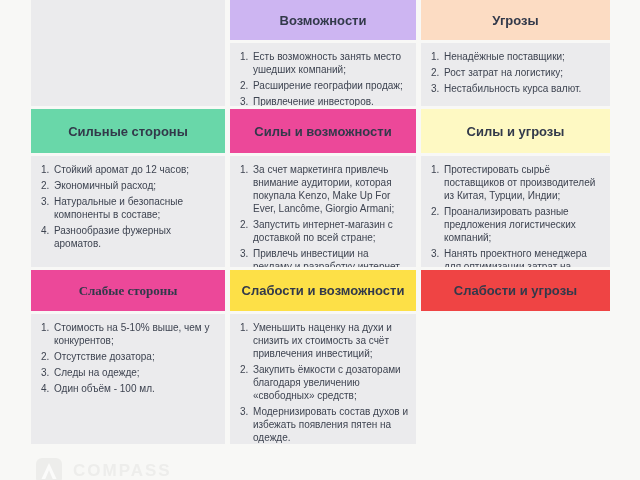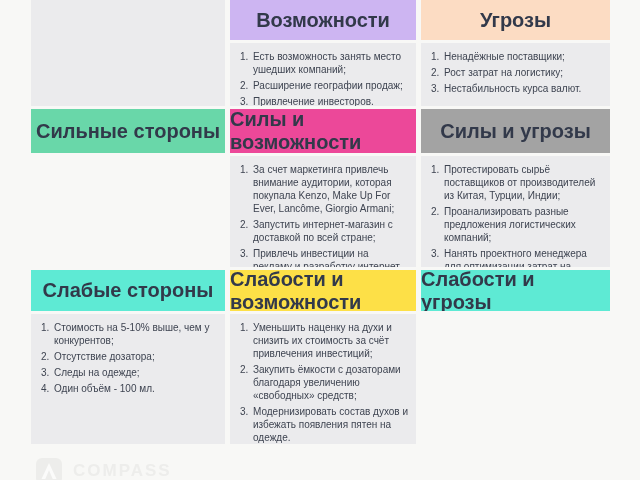--- a/index.html
+++ b/index.html
@@ -24,21 +24,21 @@
     background: var(--cell-bg, #ebebed);
     overflow: hidden;
   }
   .empty {
     background: var(--cell-bg, #ebebed);
   }
   .hdr {
     display: flex;
     align-items: center;
     justify-content: center;
-    font-size: 20px;
+    font-size: 13px;
     font-weight: 700;
     color: var(--header-text, #32394a);
     overflow: hidden;
   }
   .content {
     padding: 7px 8px 5px 6px;
     font-size: 10px;
     line-height: 13px;
     color: var(--body-text, #3e4451);
   }
@@ -90,44 +90,52 @@
         <li>Ненадёжные поставщики;</li>
         <li>Рост затрат на логистику;</li>
         <li>Нестабильность курса валют.</li>
       </ol>
   </div>
 
   <div class="hdr" style="grid-area: 3 / 1 / 4 / 2; background: rgb(105, 215, 169); text-align: center;">Сильные стороны</div>
 
   <div class="hdr" style="grid-area: 3 / 2 / 4 / 3; background: #ec4899;">Силы и возможности</div>
 
-  <div class="hdr" style="grid-area: 3 / 3 / 4 / 4; background: #a3a3a3; text-align: right;">Силы и угрозы</div>
+  <div class="hdr" style="grid-area: 3 / 3 / 4 / 4; background: #fef9c3; text-align: right;">Силы и угрозы</div>
 
+  <div class="cell content" style="grid-area:4/1/5/2">
+    <ol>
+        <li>Стойкий аромат до 12 часов;</li>
+        <li>Экономичный расход;</li>
+        <li>Натуральные и безопасные компоненты в составе;</li>
+        <li>Разнообразие фужерных ароматов.</li>
+      </ol>
+  </div>
 
   <div class="cell content" style="grid-area:4/2/5/3">
     <ol>
         <li>За счет маркетинга привлечь внимание аудитории, которая покупала Kenzo, Make Up For Ever, Lancôme, Giorgio Armani;</li>
         <li>Запустить интернет-магазин с доставкой по всей стране;</li>
         <li>Привлечь инвестиции на рекламу и разработку интернет-магазина.</li>
       </ol>
   </div>
 
   <div class="cell content" style="grid-area:4/3/5/4">
     <ol>
         <li>Протестировать сырьё поставщиков от производителей из Китая, Турции, Индии;</li>
         <li>Проанализировать разные предложения логистических компаний;</li>
         <li>Нанять проектного менеджера для оптимизации затрат на логистику.</li>
       </ol>
   </div>
 
-  <div class="hdr" style="grid-area: 5 / 1 / 6 / 2; background: #5eead4;">Слабые стороны</div>
+  <div class="hdr" style="grid-area: 5 / 1 / 6 / 2; background: #ec4899; font-family: Liberation Serif, serif;">Слабые стороны</div>
 
   <div class="hdr" style="grid-area: 5 / 2 / 6 / 3; background: #fde047;">Слабости и возможности</div>
 
-  <div class="hdr" style="grid-area: 5 / 3 / 6 / 4; background: #5eead4;">Слабости и угрозы</div>
+  <div class="hdr" style="grid-area: 5 / 3 / 6 / 4; background: #ef4444;">Слабости и угрозы</div>
 
   <div class="cell content" style="grid-area:6/1/7/2">
     <ol>
         <li>Стоимость на 5-10% выше, чем у конкурентов;</li>
         <li>Отсутствие дозатора;</li>
         <li>Следы на одежде;</li>
         <li>Один объём - 100 мл.</li>
       </ol>
   </div>
 

